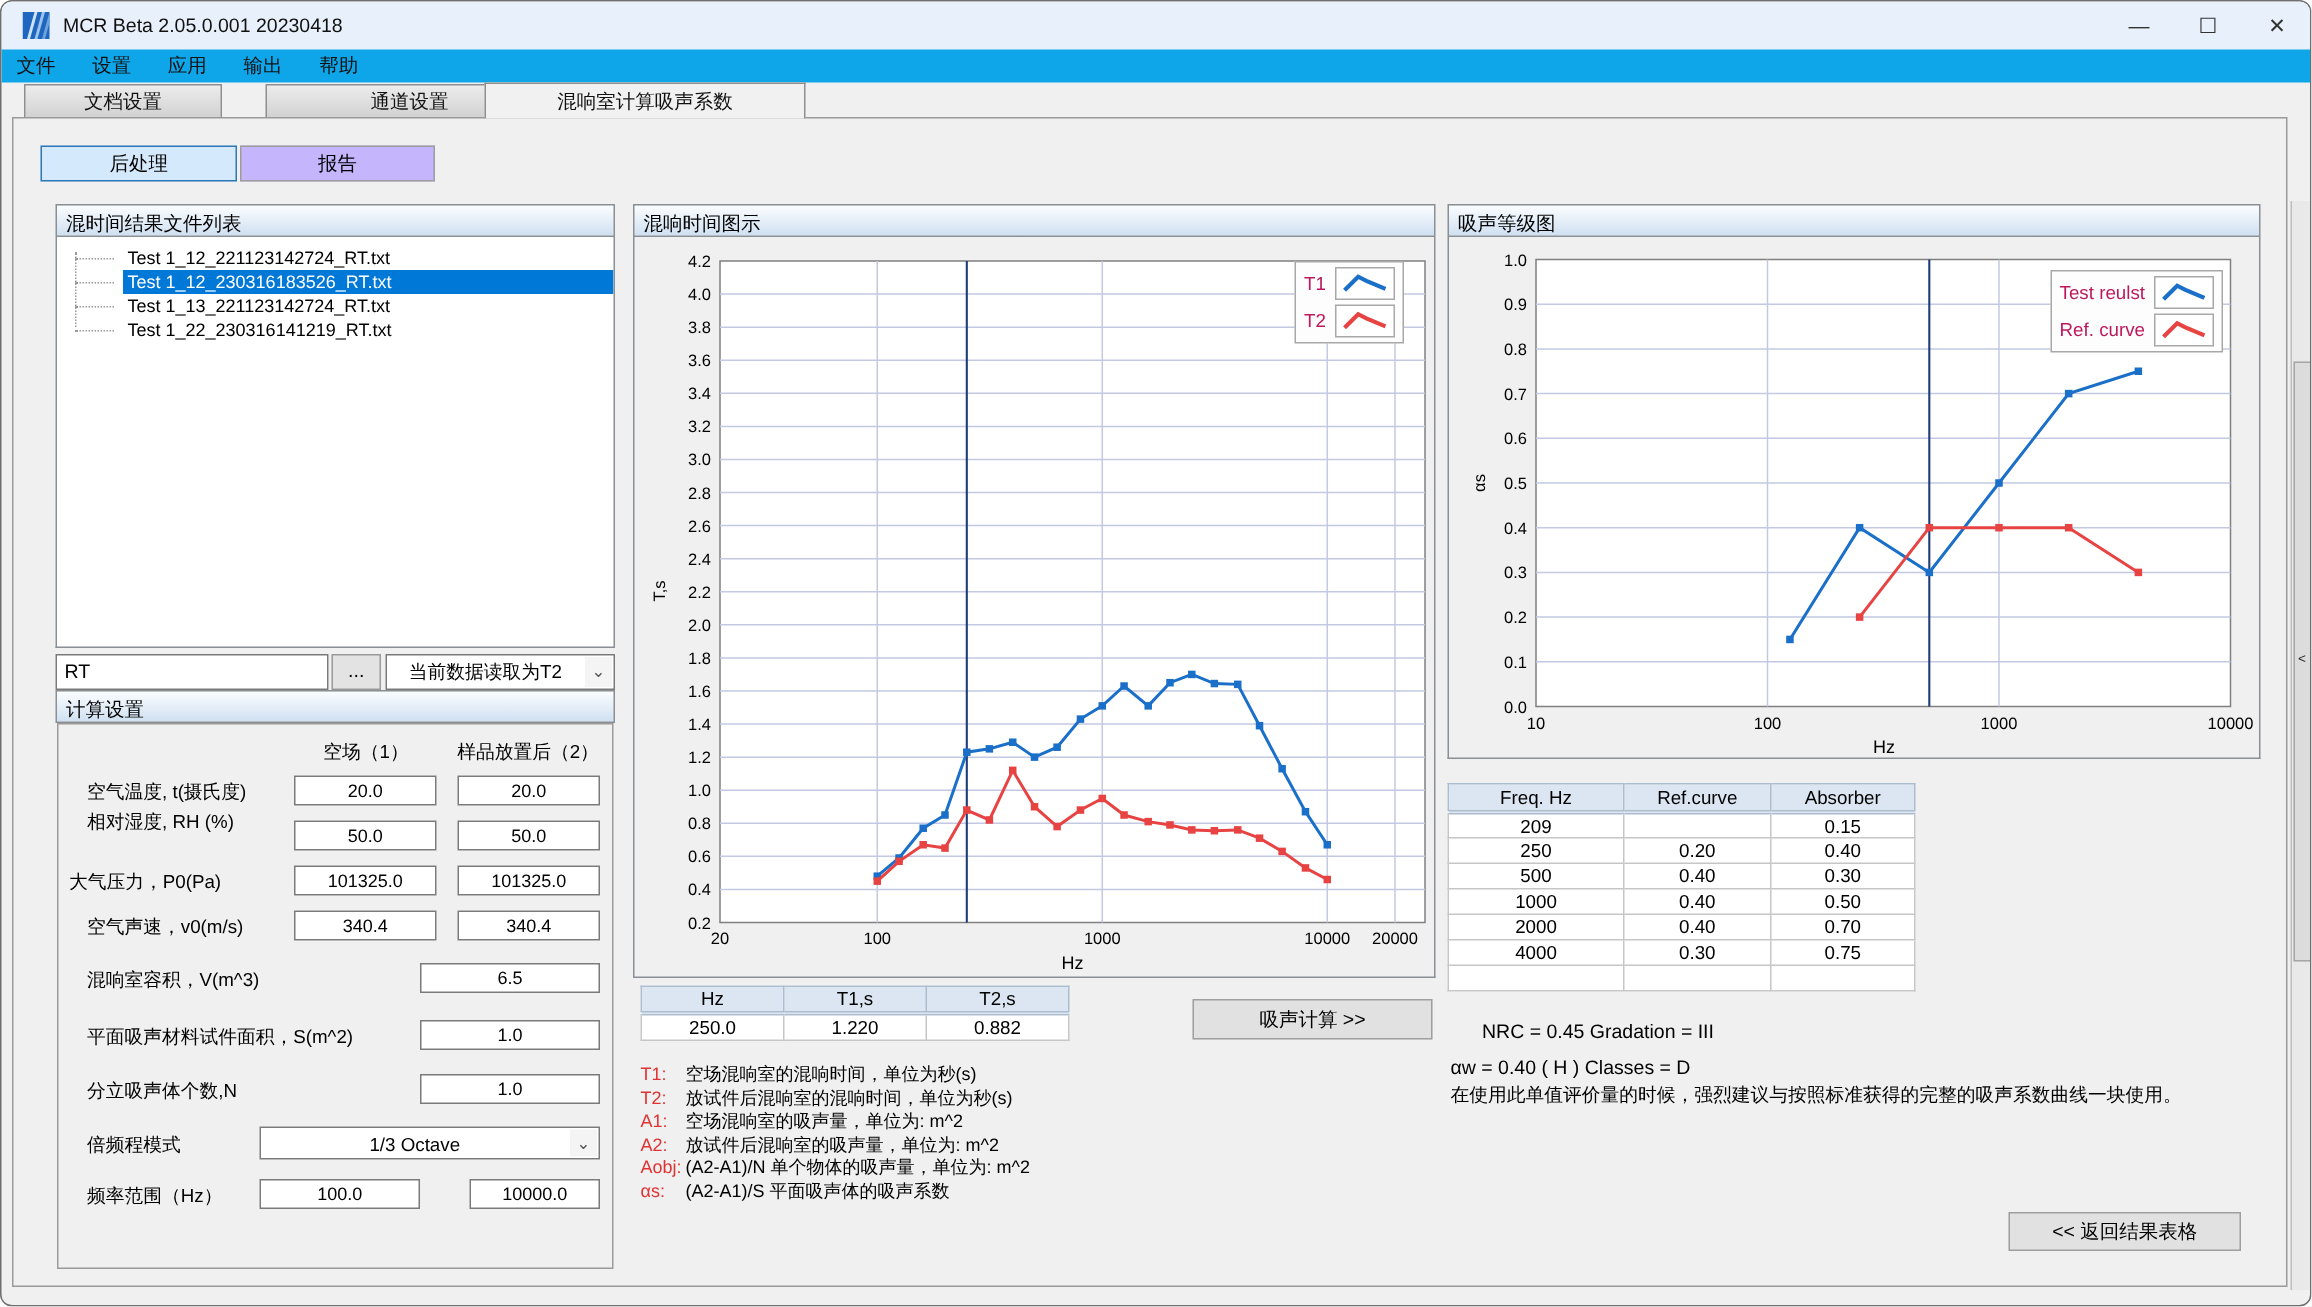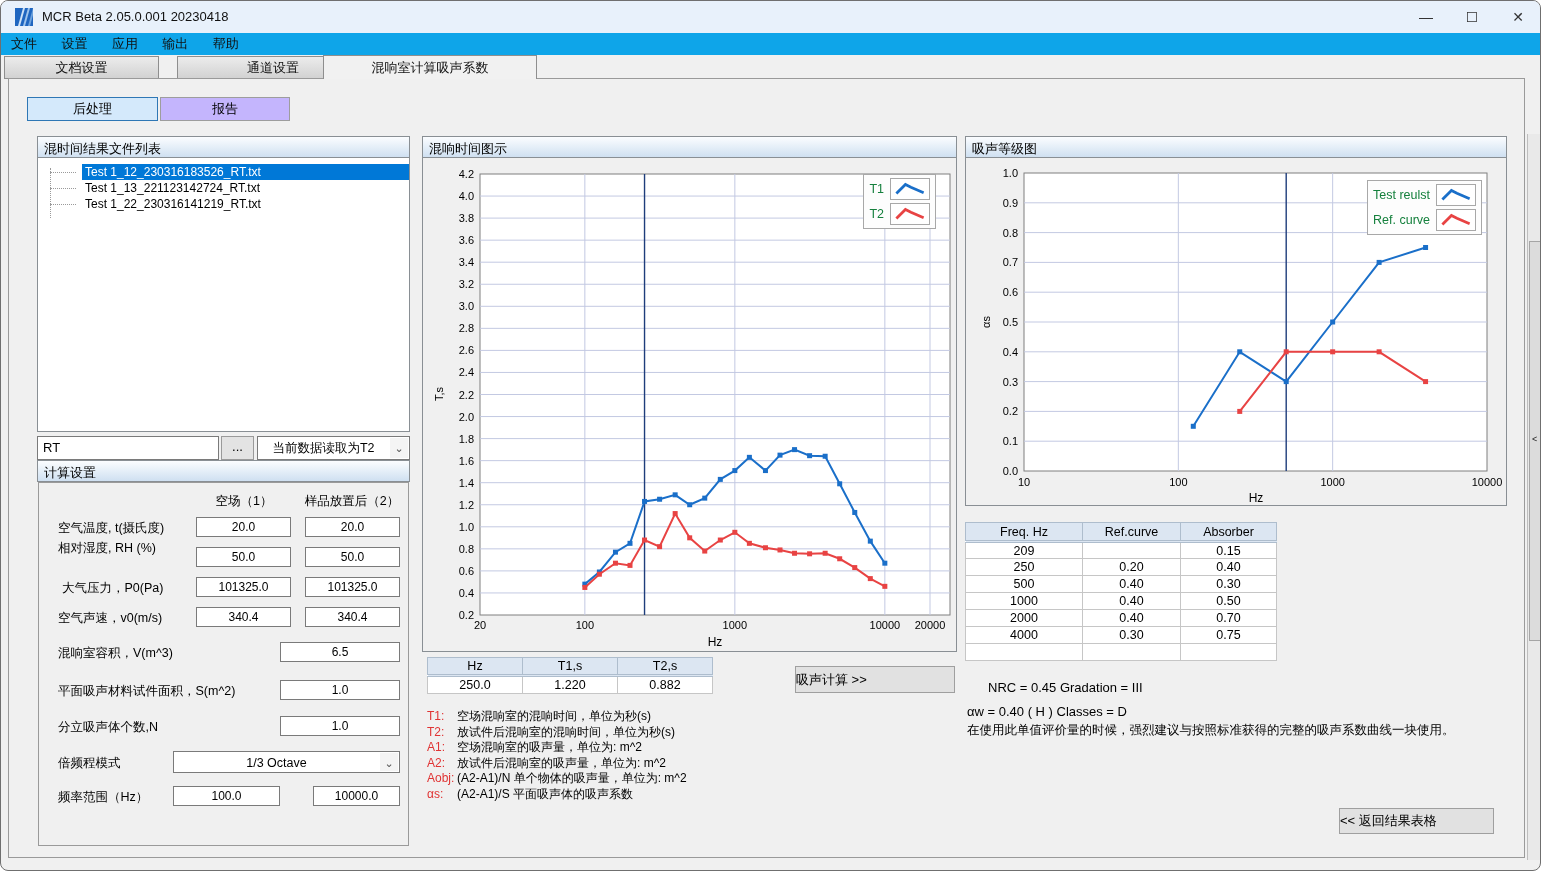--- a/index.html
+++ b/index.html
@@ -57,36 +57,36 @@
                font-size:12px; text-align:center; line-height:18px; }
   .oct-dd { left:134px; top:268px; width:227px; height:22px; }
   
   .mid-panel { position:absolute; left:413px; top:57px; width:535px; }
   .mid-body { height:494px; background:#f0f0f0; position:relative; }
   .right-panel { position:absolute; left:956px; top:57px; width:542px; }
   .right-body { height:348px; background:#f0f0f0; position:relative; }
   .legend { position:absolute; background:#fdfdfd; border:1px solid #a8a8a8; padding:3px 5px;
             display:flex; flex-direction:column; gap:3px; }
   .leg-entry { display:flex; align-items:center; justify-content:flex-end; gap:6px; }
-  .leg-label { font-size:12.5px; color:#15803d; }
+  .leg-label { font-size:12.5px; color:#be185d; }
   .leg-icon { width:40px; height:22px; border:1px solid #a8a8a8; background:#fff; }
   
   table.grid { border-collapse:collapse; background:#fff; border:1px solid #7f7f7f; }
   table.grid th { background:#dce6f2; font-weight:normal; font-size:12.5px; border:1px solid #aebdcd;
                   border-bottom:3px double #aebdcd; padding:0 4px; }
   table.grid td { font-size:12.5px; text-align:center; border:1px solid #c6c6c6; padding:0 4px; }
   .mid-table { position:absolute; left:418px; top:578px; }
   .mid-table th { width:95px; height:18px; }
   .mid-table td { height:18px; }
   .grade-table { position:absolute; left:956px; top:443px; }
   .grade-table th { height:19px; }
   .grade-table td { height:17px; }
   .gt-c0 { width:117px; } .gt-c1 { width:98px; } .gt-c2 { width:96px; }
   
-  .btn { background:#e1e1e1; border:1px solid #9f9f9f; font-size:13px; position:absolute; }
+  .btn { background:#e1e1e1; border:1px solid #9f9f9f; font-size:13px; text-align:center; position:absolute; }
   .absorb-btn { left:786px; top:587px; width:160px; height:27px; line-height:25px; }
   .back-btn { left:1330px; top:729px; width:155px; height:26px; line-height:24px; }
   
   .ann { position:absolute; left:418px; top:630px; font-size:12px; line-height:15.5px; }
   .ann-row { white-space:nowrap; }
   .ann-label { color:#e03434; display:inline-block; min-width:30px; }
   .ann-text { color:#000; }
   
   .nrc { position:absolute; left:979px; top:601px; font-size:13px; }
   .aw { position:absolute; left:958px; top:625px; font-size:13px; }
@@ -118,33 +118,36 @@
   </div>
 
   <div class="menubar">
     <span class="menu-item">文件</span>
     <span class="menu-item">设置</span>
     <span class="menu-item">应用</span>
     <span class="menu-item">输出</span>
     <span class="menu-item">帮助</span>
   </div>
 
-  <div class="tab" style="left:3px;width:155px">文档设置</div>
+  <div class="tab" style="left:15px;width:132px">文档设置</div>
   <div class="tab" style="left:176px;width:192px">通道设置</div>
   <div class="tab active" style="left:322px;width:214px">混响室计算吸声系数</div>
 
   <div class="content">
 
     <div class="subtab active" style="left:18px;top:18px;width:131px">后处理</div>
     <div class="subtab plain" style="left:151px;top:18px;width:130px">报告</div>
 
     <div class="file-panel">
       <div class="phdr">混时间结果文件列表</div>
       <div class="pbody file-list">
         <div class="tree-vline"></div>
+        <div class="file-row">
+            <span class="file-label">Test 1_12_221123142724_RT.txt</span>
+          </div>
         <div class="file-row selected">
             <span class="file-label">Test 1_12_230316183526_RT.txt</span>
           </div>
         <div class="file-row">
             <span class="file-label">Test 1_13_221123142724_RT.txt</span>
           </div>
         <div class="file-row">
             <span class="file-label">Test 1_22_230316141219_RT.txt</span>
           </div>
       </div>
@@ -163,21 +166,21 @@
       <div class="col-h" style="left:253px">样品放置后（2）</div>
 
       <div class="frm-label" style="left:19px;top:37px">空气温度, t(摄氏度)</div>
       <div class="frm-input" style="left:157px;top:34px;width:95px">20.0</div>
       <div class="frm-input" style="left:266px;top:34px;width:95px">20.0</div>
 
       <div class="frm-label" style="left:19px;top:57px">相对湿度, RH (%)</div>
       <div class="frm-input" style="left:157px;top:64px;width:95px">50.0</div>
       <div class="frm-input" style="left:266px;top:64px;width:95px">50.0</div>
 
-      <div class="frm-label" style="left:23px;top:97px">大气压力，P0(Pa)</div>
+      <div class="frm-label" style="left:7px;top:97px">大气压力，P0(Pa)</div>
       <div class="frm-input" style="left:157px;top:94px;width:95px">101325.0</div>
       <div class="frm-input" style="left:266px;top:94px;width:95px">101325.0</div>
 
       <div class="frm-label" style="left:19px;top:127px">空气声速，v0(m/s)</div>
       <div class="frm-input" style="left:157px;top:124px;width:95px">340.4</div>
       <div class="frm-input" style="left:266px;top:124px;width:95px">340.4</div>
 
       <div class="frm-label" style="left:19px;top:162px">混响室容积，V(m^3)</div>
       <div class="frm-input" style="left:241px;top:159px;width:120px">6.5</div>
 

